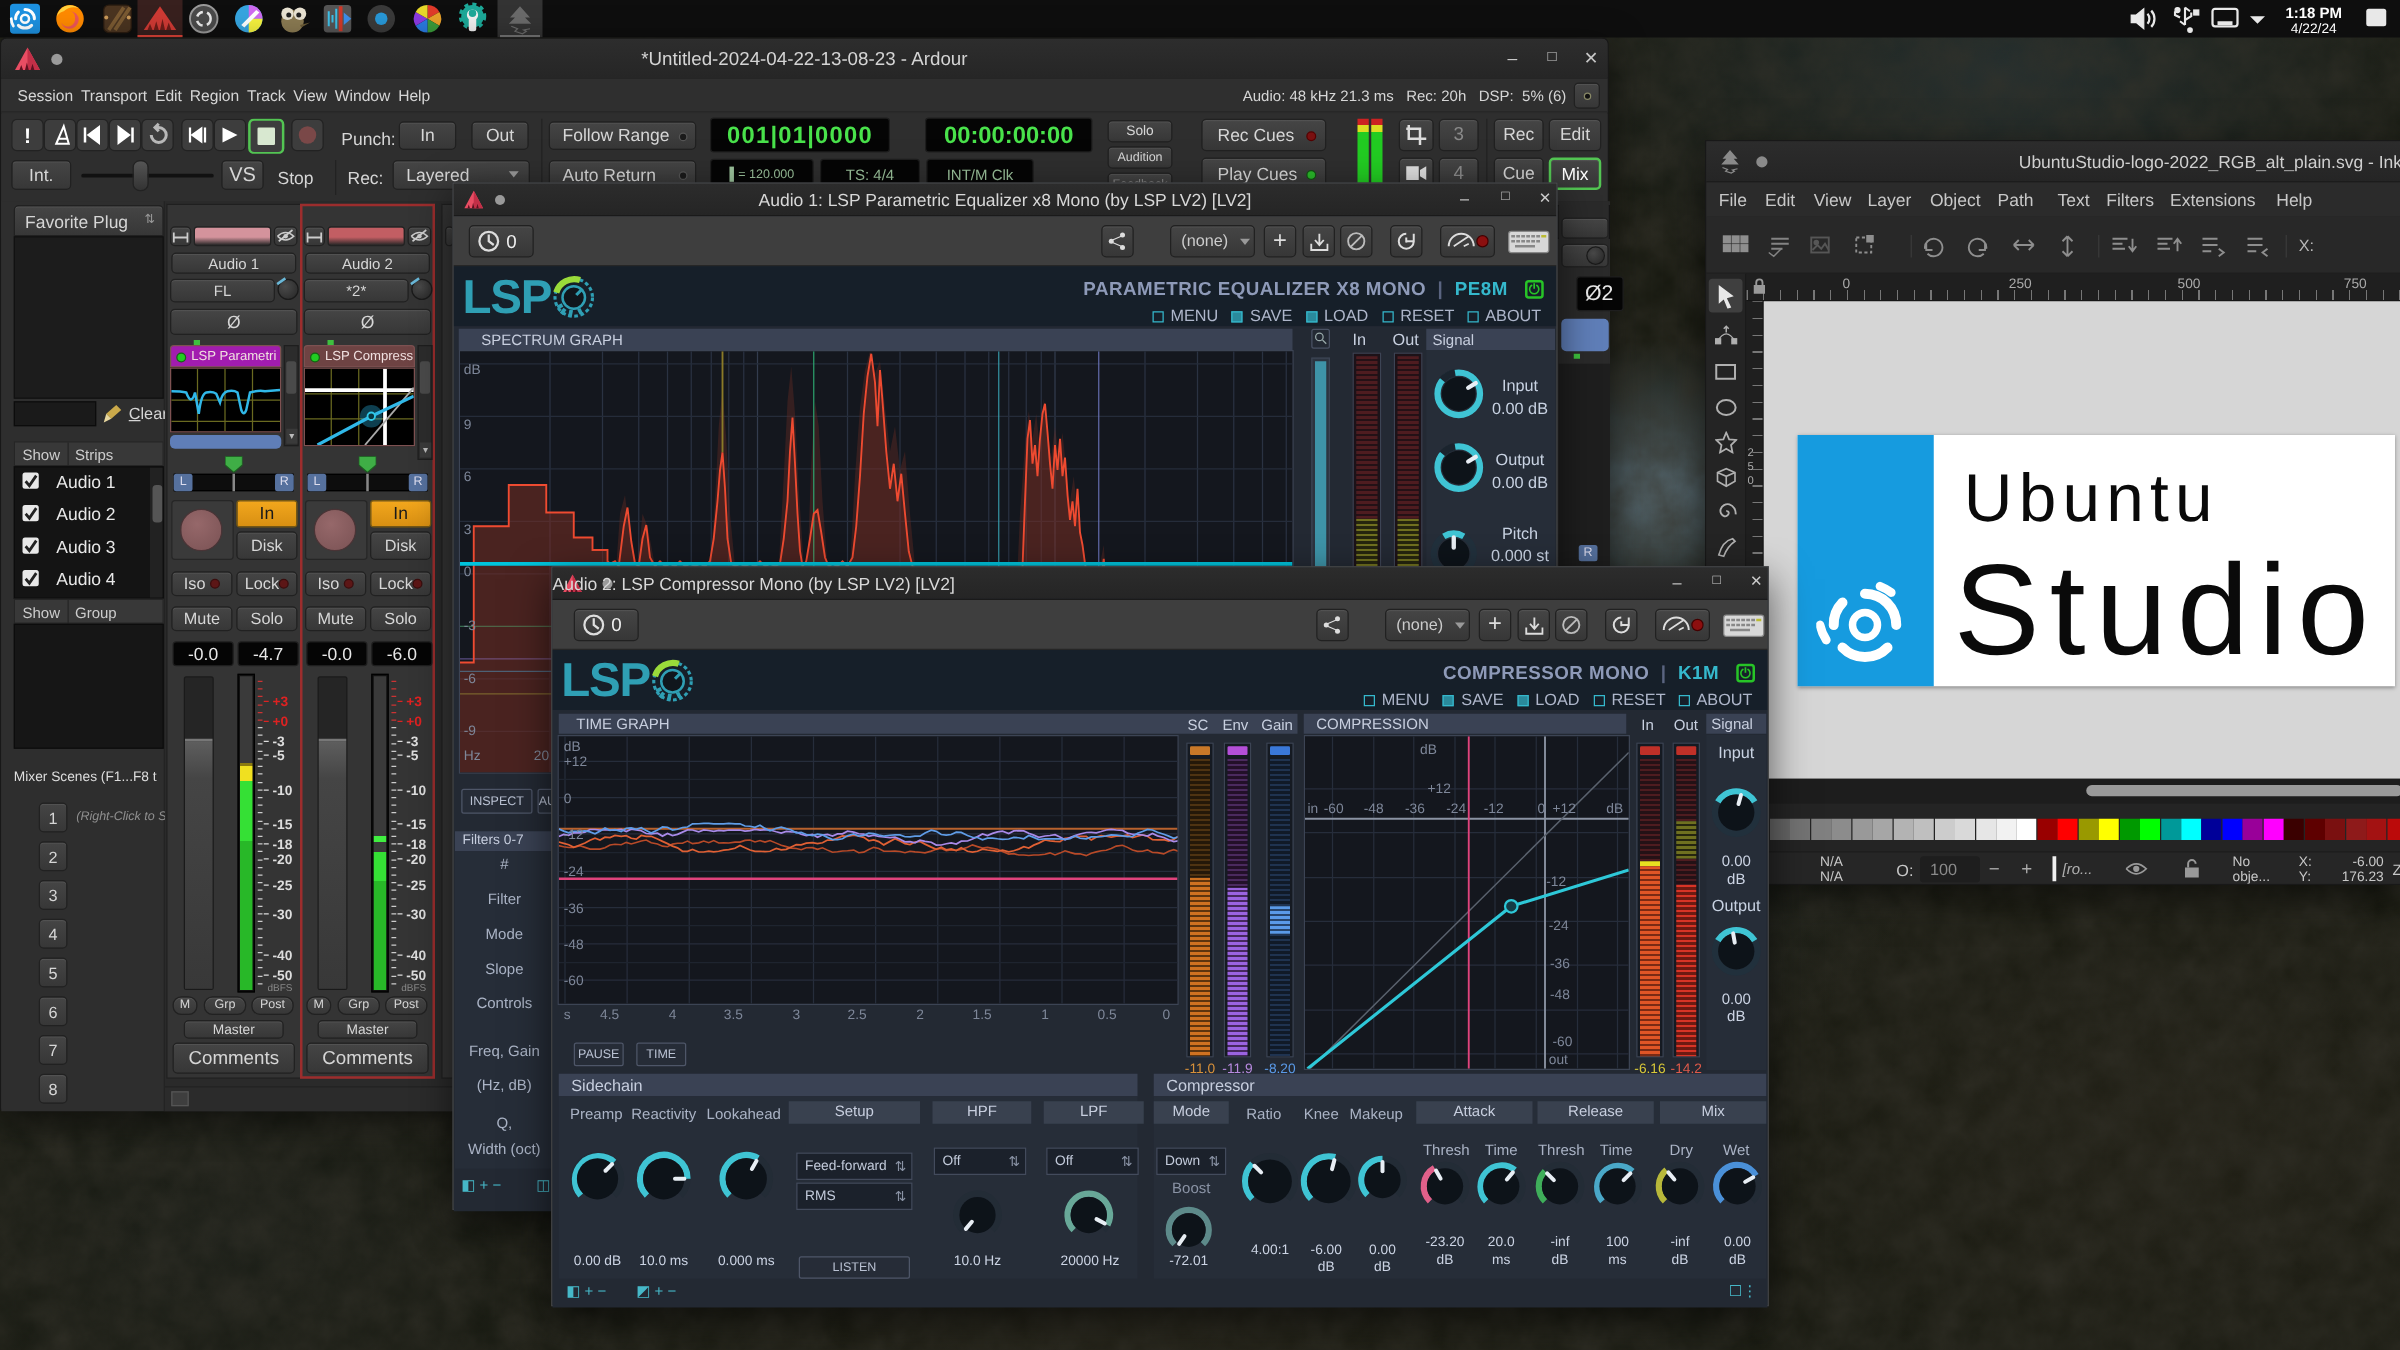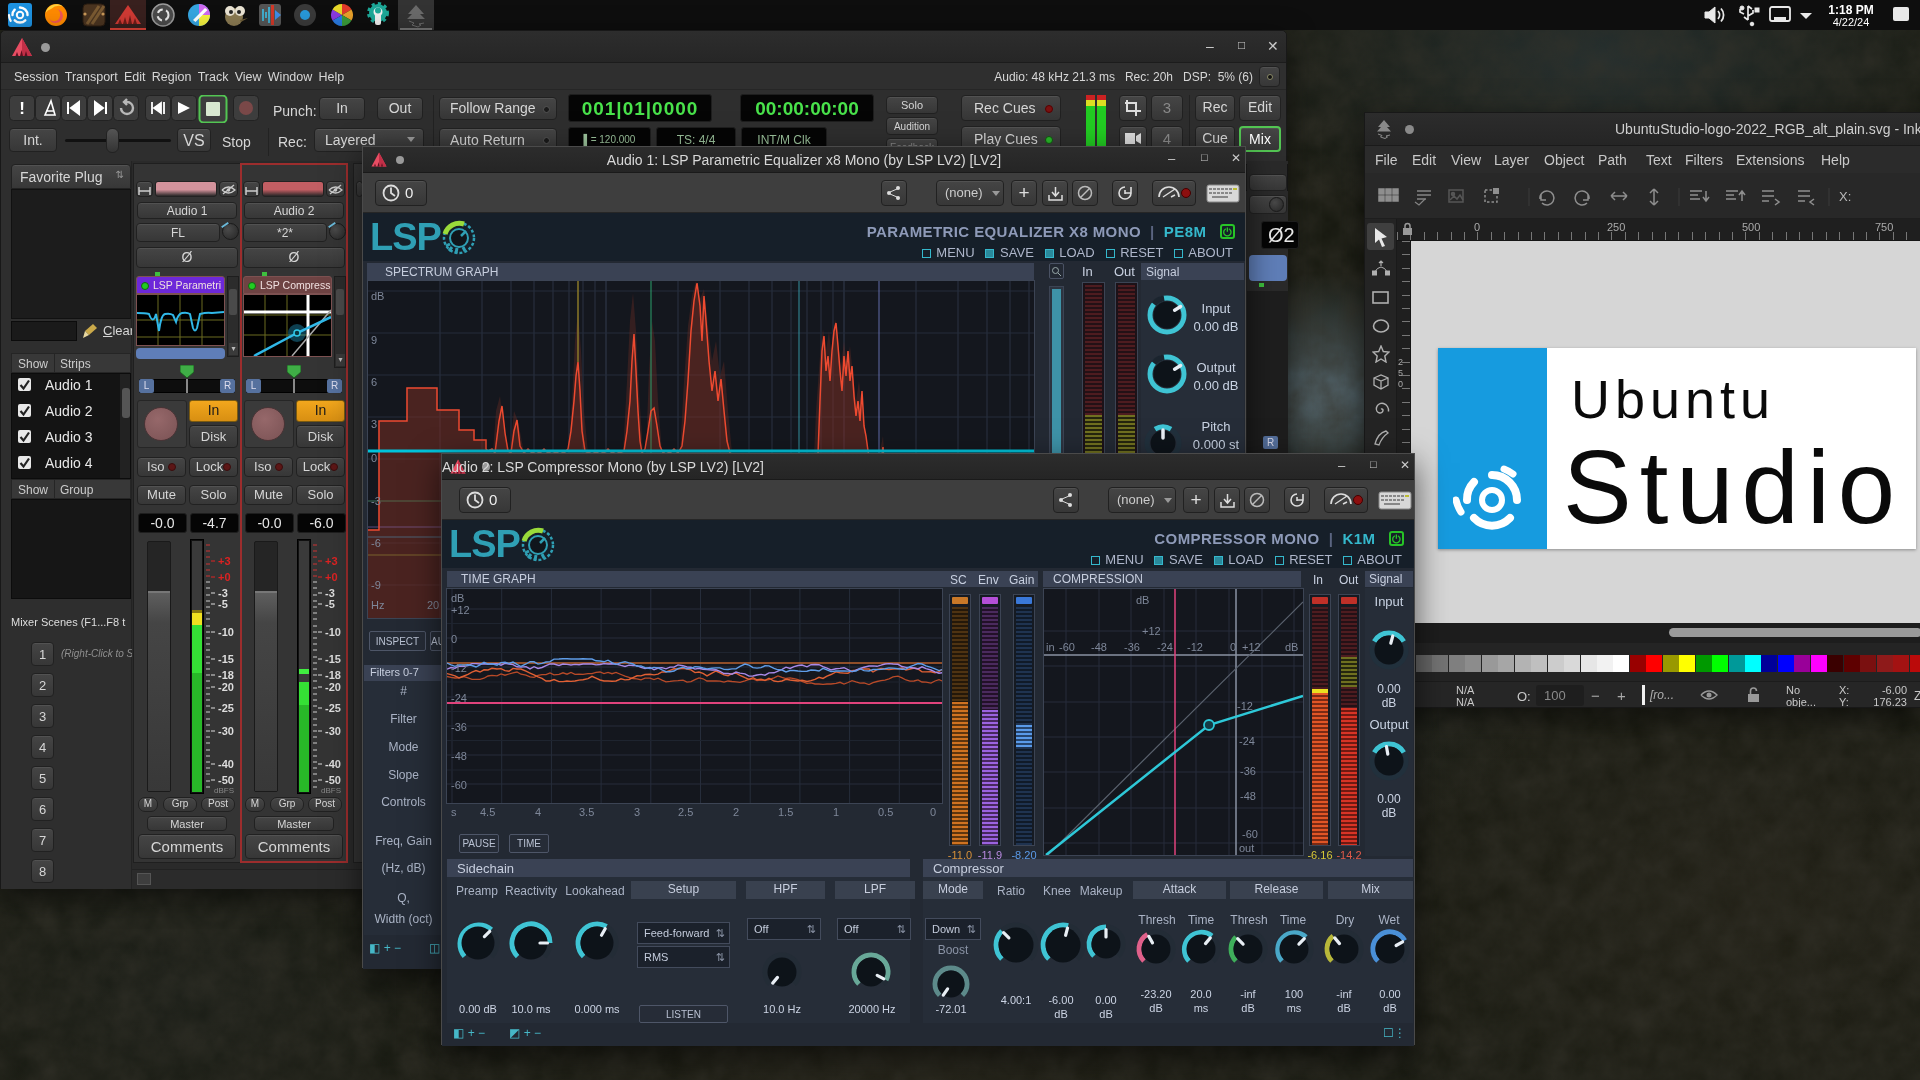--- a/index.html
+++ b/index.html
@@ -136,20 +136,21 @@
 </svg>
 
 <div class="ab win" id="ardour" style="left:0;top:30px;width:1287px;height:858px;border-radius:5px 5px 0 0">
  <div class="ab tbar" style="border-radius:5px 5px 0 0">
   <svg class="ab" style="left:9px;top:5px" width="24" height="22">
         <path d="M12 2 L22 20 L2 20 Z" fill="#e84d63"></path>
         <path d="M12 2 L22 20 L12 20 Z" fill="#c22f47"></path>
         <path d="M5.5 20 l1.5-4 1.5 4z M10 20 l1.5-6 1.5 6z M14.5 20 l1.5-5 1.5 5z" fill="#5e1020"></path>
       </svg>
   <div class="ab" style="left:40px;top:12px;width:9px;height:9px;border-radius:50%;background:#9a9a9a"></div>
+  <div class="ab ttext">*Untitled-2024-04-22-13-08-23 - Ardour</div>
   <div class="ab wbtn" style="left:1205px">–</div>
   <div class="ab wbtn" style="left:1237px;font-size:12px">□</div>
   <div class="ab wbtn" style="left:1266px">✕</div>
  </div>
 
  <div class="ab" style="left:0;top:32px;width:100%;height:27px;background:#2f2f2f;border-bottom:1px solid #262626">
   <div class="ab lbl" style="left:13px;top:7px;font-size:12.5px;word-spacing:11px">Session Transport Edit Region Track View Window Help</div>
   <div class="ab lbl" style="left:990px;top:7px;width:262px;font-size:12px;white-space:nowrap;text-align:right">Audio: 48 kHz 21.3 ms&nbsp;&nbsp;&nbsp;Rec: 20h&nbsp;&nbsp;&nbsp;DSP:&nbsp;&nbsp;5% (6)</div>
   <div class="ab btn" style="left:1258px;top:3px;width:21px;height:21px">
         <div class="ab" style="left:7px;top:7px;width:6px;height:6px;border-radius:50%;background:#111;border:1px solid #886"></div>
@@ -289,21 +290,21 @@
         <path d="M1 6 q6.5 -6 13 0 q-6.5 6 -13 0" fill="none" stroke="#ccc" stroke-width="1.3"></path>
         <circle cx="7.5" cy="6" r="1.8" fill="#ccc"></circle>
         <path d="M2 10 L13 1" stroke="#ccc" stroke-width="1.3"></path>
       </svg></div>
     <div class="ab btn" style="left:136px;top:171px;width:100px;height:17px;font-size:12px;padding-top:1px">Audio 1</div>
     <div class="ab btn" style="left:135px;top:192px;width:84px;height:19px;font-size:12px;padding-top:2px">FL</div>
     <div class="ab" style="left:221px;top:192px;width:17px;height:17px;border-radius:50%;background:radial-gradient(circle at 35% 35%,#4a4a4a,#262626);border:1px solid #1a1a1a"></div>
     <div class="ab" style="left:220px;top:193px;width:8px;height:2px;background:#6ab8d8;transform:rotate(-35deg)"></div>
     <div class="ab btn" style="left:135px;top:216px;width:102px;height:21px;font-size:14px;padding-top:1px">Ø</div>
     <div class="ab" style="left:154px;top:241px;width:5px;height:4px;background:#3ec03e"></div>
-    <div class="ab" style="left:135px;top:245px;width:89px;height:18px;background:#6d28d9;border:1px solid #7d5151;border-radius:3px 3px 0 0">
+    <div class="ab" style="left:135px;top:245px;width:89px;height:18px;background:#a21caf;border:1px solid #7d5151;border-radius:3px 3px 0 0">
       <span class="ab" style="left:4px;top:5px;width:8px;height:8px;border-radius:50%;background:#2c2;border:1px solid #161"></span>
       <span class="ab" style="left:16px;top:2px;color:#f0e0e0;font-size:10.5px;white-space:nowrap">LSP Parametri</span>
     </div>
     <div class="ab" style="left:135px;top:263px;width:89px;height:52px;background:#000;border:1px solid #7d5151"><svg width="87" height="50">
         <path d="M21 0 V50 M43 0 V50 M65 0 V50 M0 25 H87 M0 42 H87" stroke="#6a6a20" stroke-width="1"></path>
         <path d="M0 18 Q8 18 12 19 Q16 30 19 19 L22 36 Q24 20 28 19 Q33 18 36 20 L39 27 Q41 19 45 18 Q50 17 53 19 L56 33 Q58 38 60 33 L63 19 Q70 17 75 18 L87 17" stroke="#30b8e8" stroke-width="2" fill="none"></path>
       </svg></div>
     <div class="ab" style="left:226px;top:245px;width:12px;height:81px;background:#2c2c2c;border:1px solid #1e1e1e">
       <div class="ab" style="left:1px;top:12px;width:8px;height:26px;background:#4a4a4a;border-radius:2px"></div>
       <div class="ab" style="left:1px;bottom:1px;width:9px;height:12px;background:#3a3a3a;color:#bbb;font-size:8px;text-align:center;line-height:12px">▾</div>
@@ -531,21 +532,21 @@
     <div class="ab btn" style="left:253px;top:785px;width:80px;height:15px;font-size:11px;padding-top:1px">Master</div>
     <div class="ab btn" style="left:244px;top:803px;width:98px;height:25px;font-size:15px;padding-top:3px">Comments</div>
 <div class="ab" style="left:352px;top:132px;width:10px;height:700px;background:#343434;border:1px solid #1f1f1f"></div>
 <div class="ab btn" style="left:355px;top:150px;width:7px;height:16px"></div>
 <div class="ab" style="left:131px;top:838px;width:1156px;height:20px;background:#2b2b2b;border-top:1px solid #222"></div>
 <div class="ab" style="left:136px;top:842px;width:14px;height:12px;background:#3e3e3e;border:1px solid #555"></div>
 <div class="ab" style="left:1246px;top:130px;width:40px;height:728px;background:#2a2a2a"></div>
 <div class="ab btn" style="left:1248px;top:143px;width:38px;height:17px"></div>
 <div class="ab btn" style="left:1248px;top:164px;width:38px;height:19px"></div>
 <div class="ab" style="left:1268px;top:166px;width:15px;height:15px;border-radius:50%;background:radial-gradient(circle at 35% 35%,#4a4a4a,#262626);border:1px solid #1a1a1a"></div>
-<div class="ab bk" style="left:1260px;top:190px;width:38px;height:28px;font-size:20px;line-height:26px;text-align:left;padding-left:6px">Ø2</div>
+<div class="ab bk" style="left:1260px;top:190px;width:38px;height:28px;font-size:17px;line-height:26px;text-align:left;padding-left:6px">Ø2</div>
 <div class="ab" style="left:1248px;top:224px;width:38px;height:26px;background:#5f7eb8;border-radius:4px"></div>
 <div class="ab" style="left:1258px;top:252px;width:5px;height:4px;background:#3ec03e"></div>
 <div class="ab" style="left:1246px;top:260px;width:41px;height:460px;background:#1e1e1e"></div>
 <div class="ab" style="left:1262px;top:405px;width:15px;height:13px;background:#56719e;border-radius:2px;color:#dde;font-size:10px;text-align:center;line-height:13px">R</div>
 </div>
 
 <div class="ab lspwin" id="eqwin" style="left:362px;top:146px;width:884px;height:822px">
 <div class="ab ptb" style="left:0;top:0;width:100%;height:26px">
 <svg class="ab" style="left:7px;top:4px" width="18" height="18">
         <path d="M9 1.5 L16.5 15.5 L1.5 15.5 Z" fill="#e84d63"></path>

